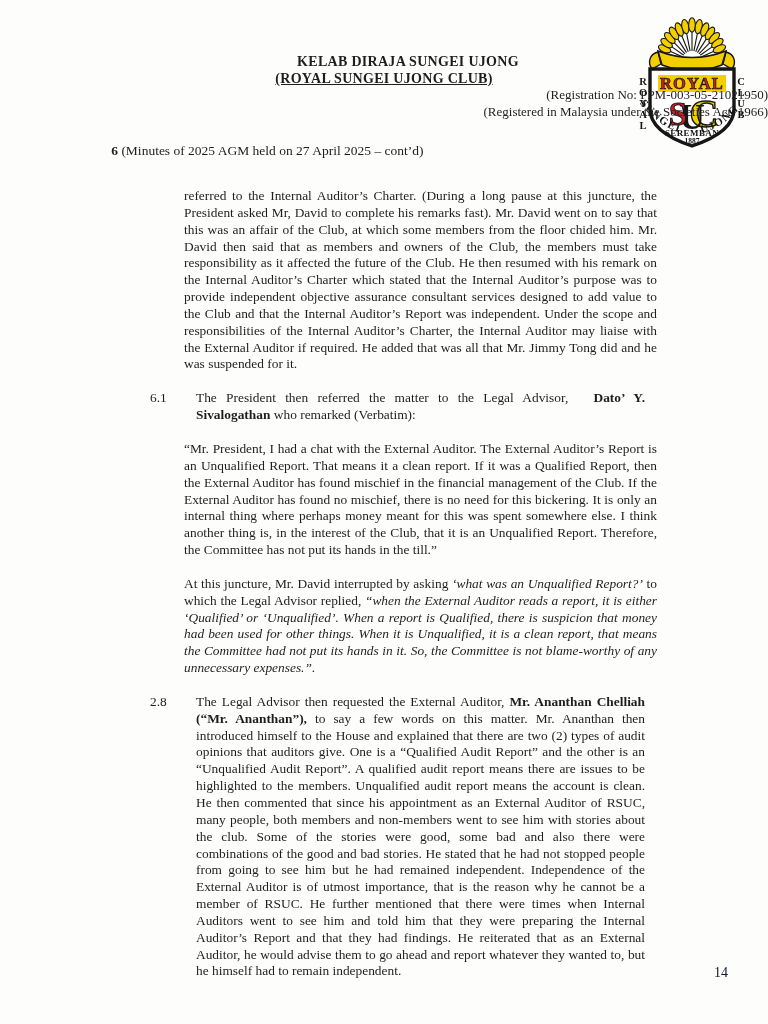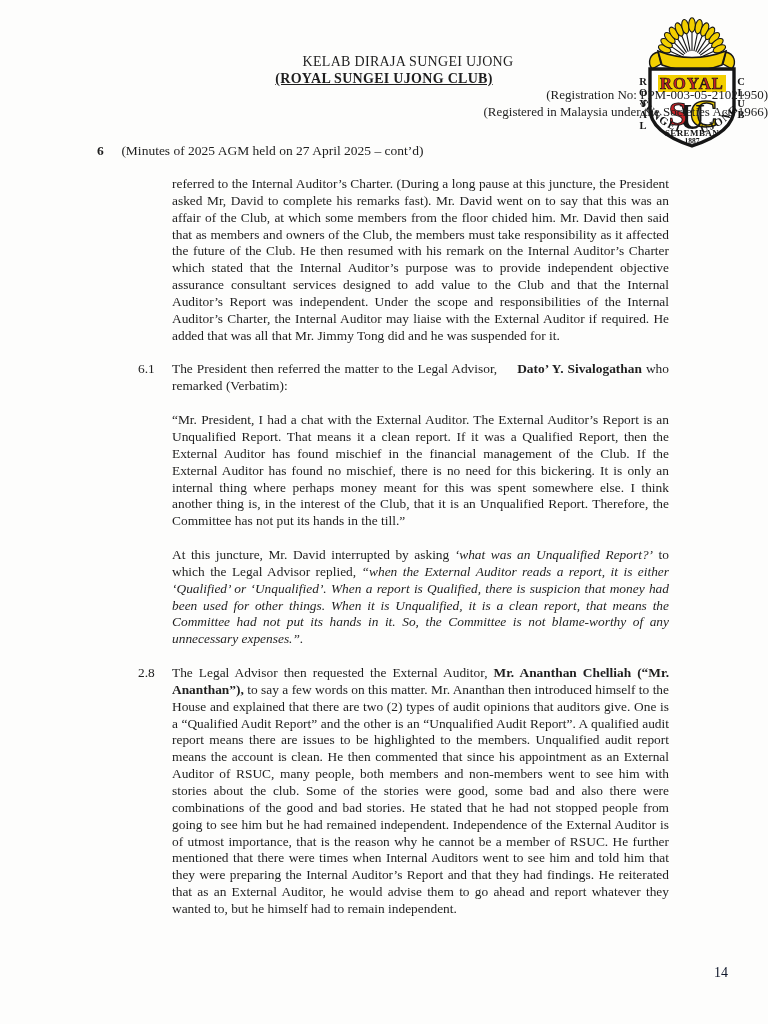--- a/index.html
+++ b/index.html
@@ -3,33 +3,33 @@
 <meta charset="utf-8">
 <style>
   html,body { margin:0; padding:0; background:#e8e8e8; }
   .page {
     position:relative; width:768px; height:1024px; margin:0 auto;
     background:#fdfdfc; overflow:hidden;
     font-family:"Liberation Serif","DejaVu Serif",serif; color:#1e1e1e;
   }
   
   .header { position:absolute; top:53px; left:0; width:768px; text-align:center; }
-  .header .l1 { font-size:14px; font-weight:normal; letter-spacing:.3px; line-height:17px;margin-left:48px; }
+  .header .l1 { font-size:14px; font-weight:bold; letter-spacing:.3px; line-height:17px;margin-left:48px; }
   .header .l2 { font-size:14px; font-weight:bold; text-decoration:underline; letter-spacing:.3px; line-height:17px; }
   .header .l3, .header .l4 { font-size:13px; line-height:16.5px;text-align:right; }
   
   .logo { position:absolute; top:5px; left:620px; width:144px; height:148px; }
   .logo text { font-family:"Liberation Serif","DejaVu Serif",serif; }
   
-  .agm-heading { position:absolute; top:143px; left:97px; font-size:13.5px; }
+  .agm-heading { position:absolute; top:143px; left:97px; font-size:13.5px;text-align:right; }
   .agm-heading .num { font-weight:bold; display:inline-block; width:21px; }
   
   .body-col { position:absolute; top:176px; left:172px; width:497px;
               font-size:13.4px; line-height:16.85px; text-align:justify; }
-  .block { margin:0; }
+  .block { margin:12px; }
   .block + .block { margin-top:17px; }
   .numbered { position:relative; }
   .numbered .item-num { position:absolute; left:-34px; top:0; }
   
   .footer-club { position:absolute; top:964px; left:0; width:768px; text-align:center;
                  font-size:15.5px; letter-spacing:1.2px; color:#87878c; }
   .footer-page { position:absolute; top:965px; right:40px; font-size:14px; color:#0f172a; }
 </style>
 </head>
 <body>

